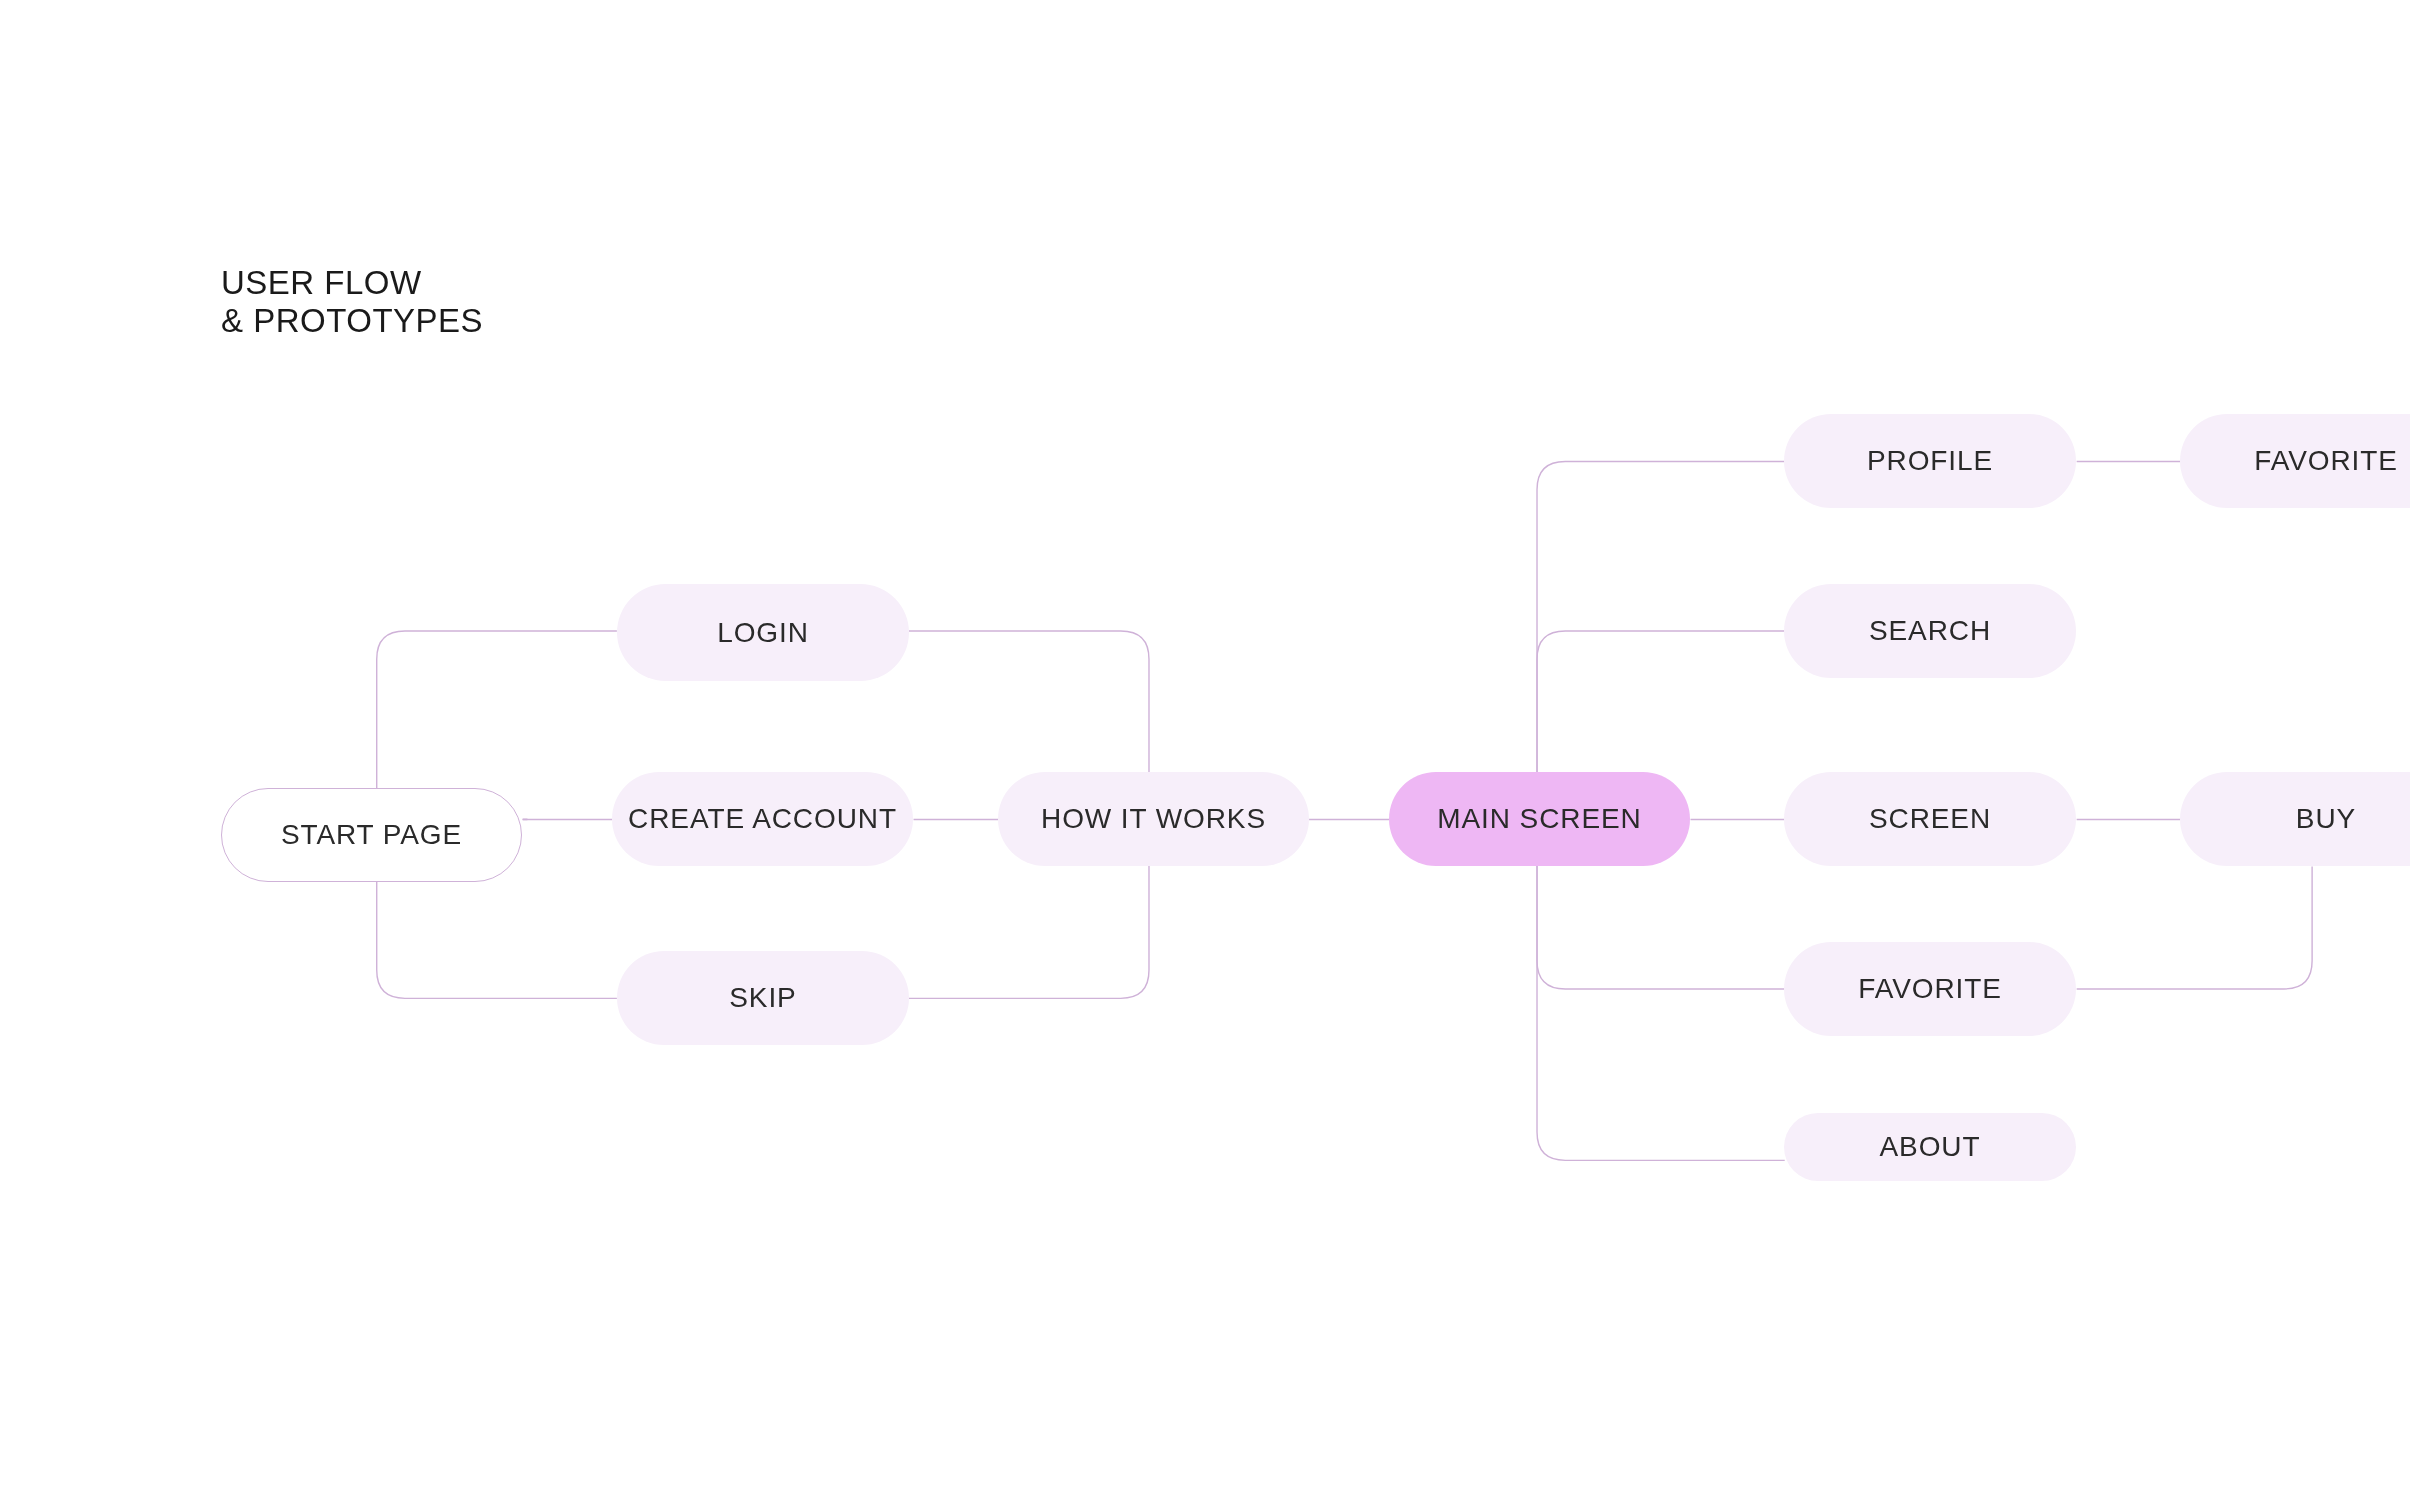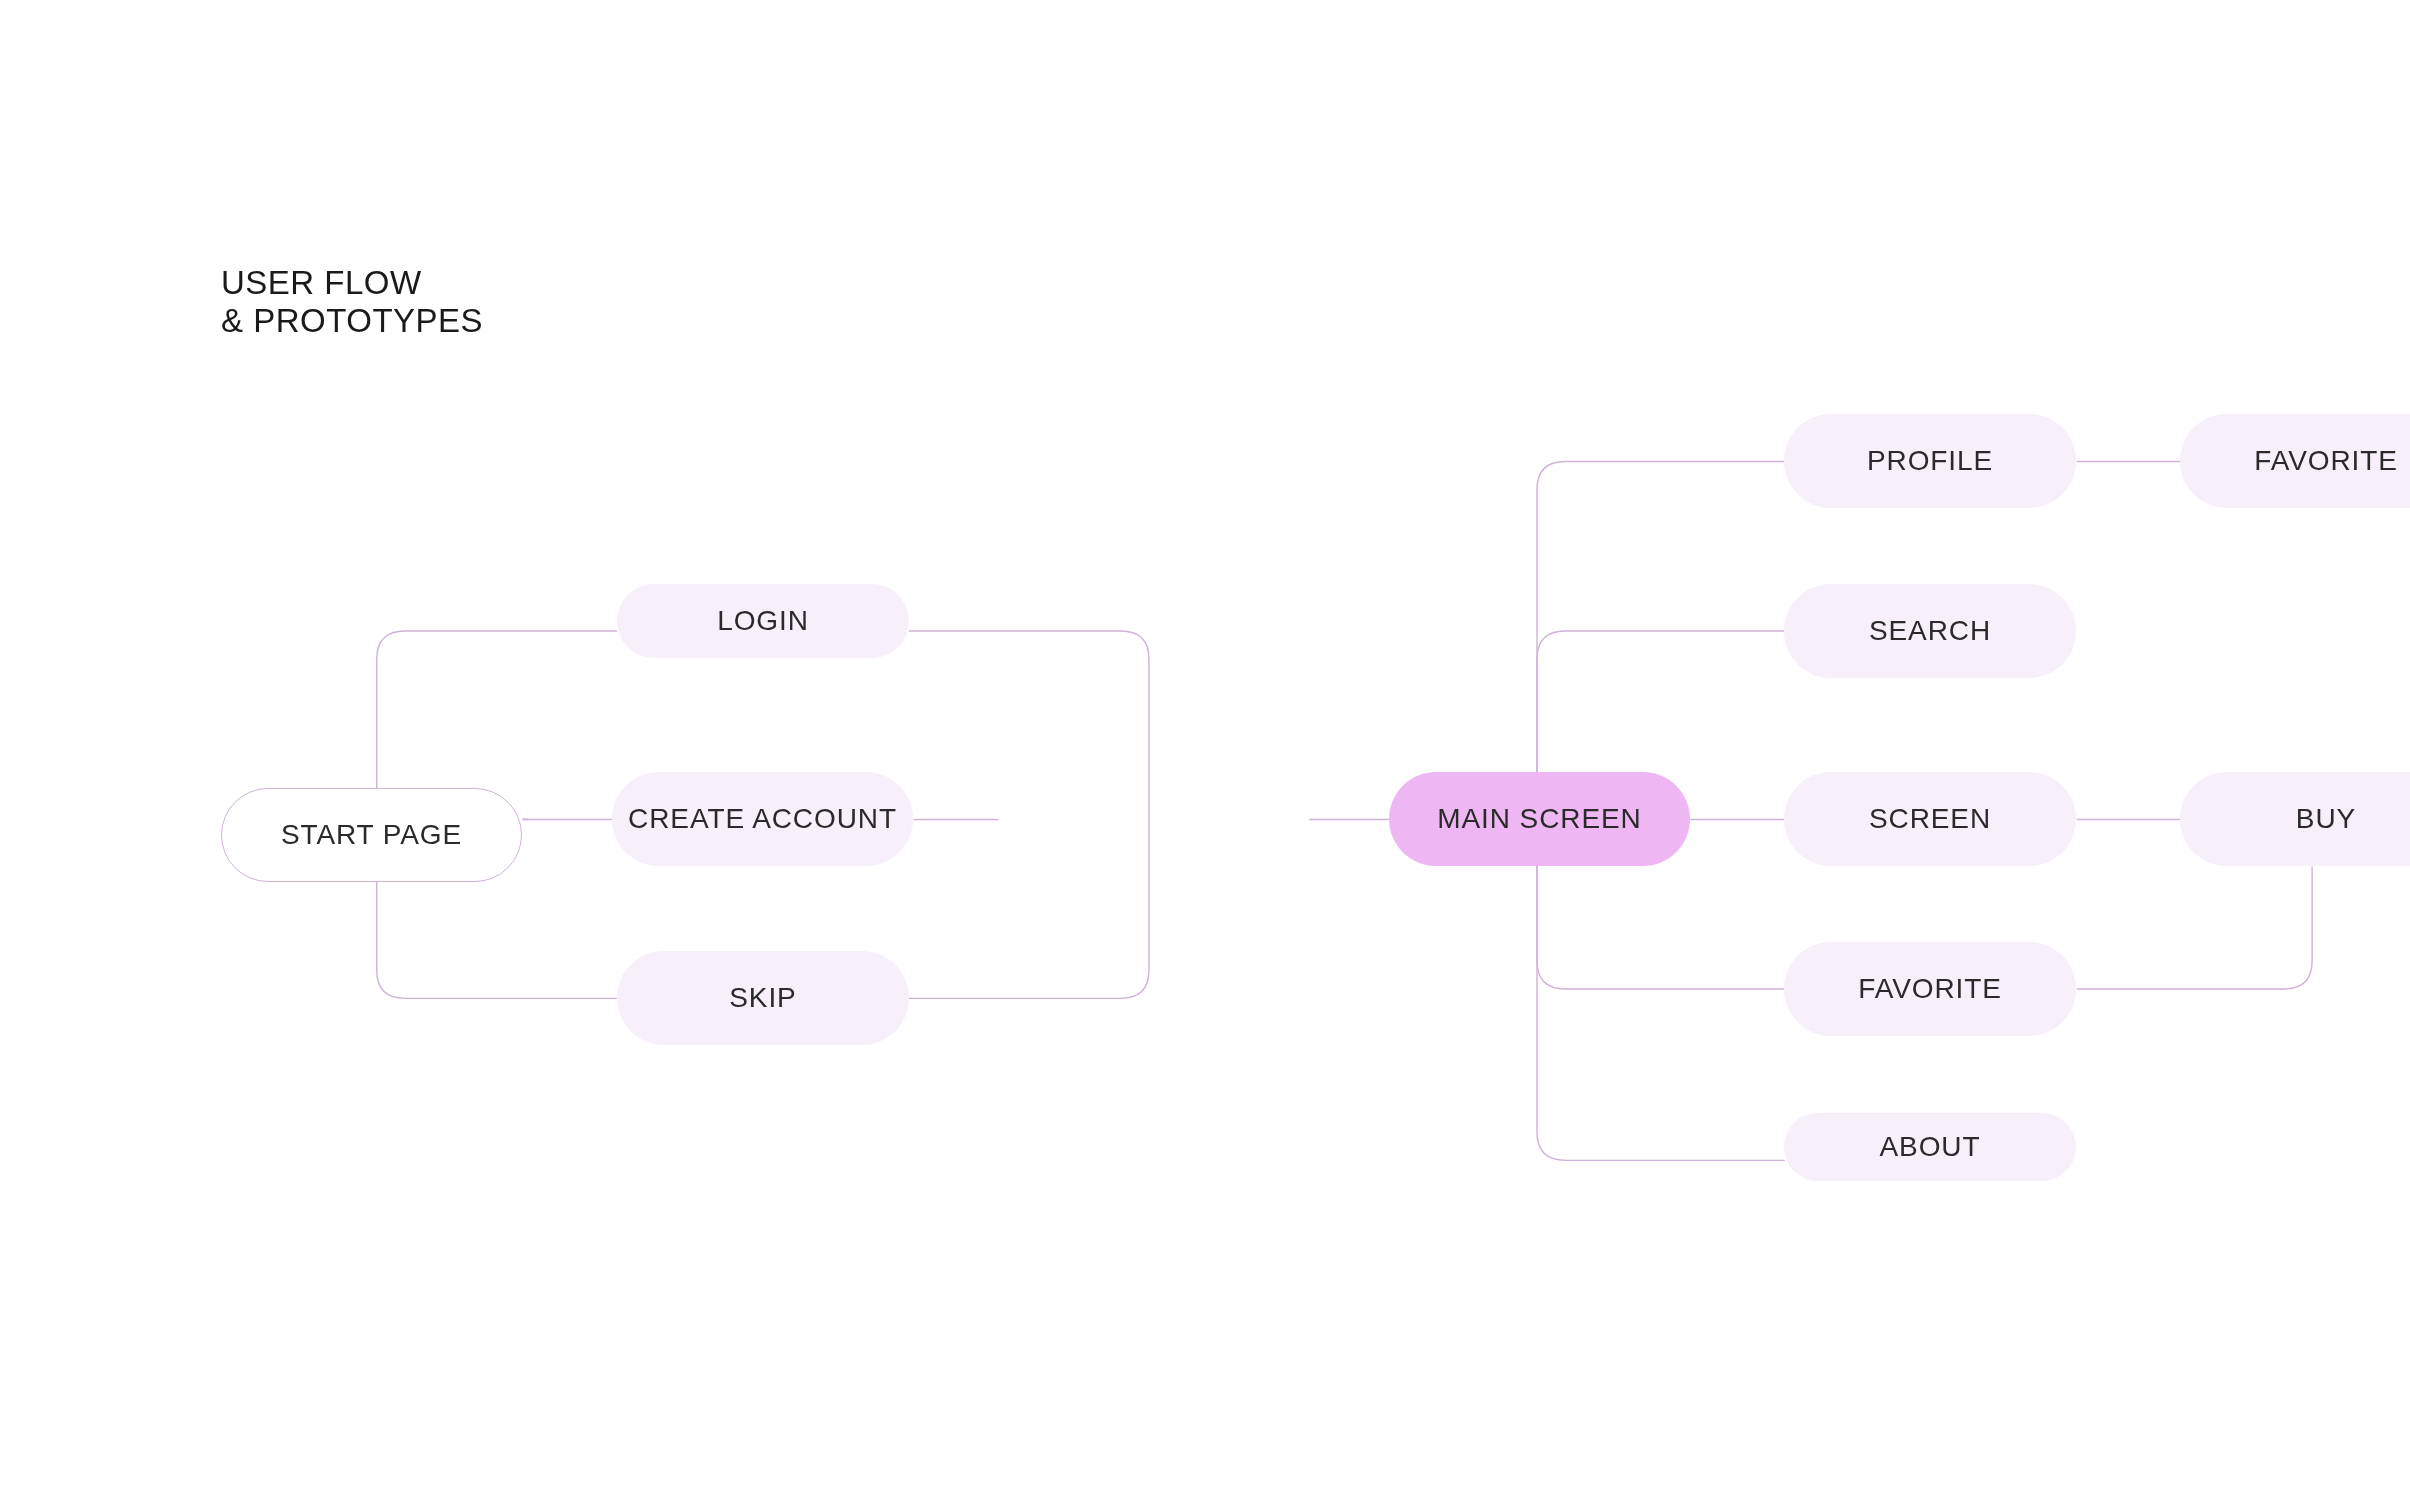--- a/index.html
+++ b/index.html
@@ -174,32 +174,35 @@
              H 2425
              Q 2455 1050 2455 1020
              V 920"></path>
 
   </svg>
 
   <div class="node outline" style="left:221px; top:772px; width:301px; height:94px;margin-top:16px;">
     <span>START PAGE</span>
   </div>
 
-  <div class="node light" style="left:617px; top:584px; width:292px; height:74px;">
+  <div class="node light" style="left:617px; top:584px; width:292px; height:97px;">
     <span>LOGIN</span>
   </div>
 
   <div class="node light" style="left:612px; top:772px; width:301px; height:94px;">
     <span>CREATE ACCOUNT</span>
   </div>
 
   <div class="node light" style="left:617px; top:951px; width:292px; height:94px;">
     <span>SKIP</span>
   </div>
 
+  <div class="node light" style="left:998px; top:772px; width:311px; height:94px;">
+    <span>HOW IT WORKS</span>
+  </div>
 
   <div class="node accent" style="left:1389px; top:772px; width:301px; height:94px;">
     <span>MAIN SCREEN</span>
   </div>
 
   <div class="node light" style="left:1784px; top:414px; width:292px; height:94px;text-align:center;">
     <span>PROFILE</span>
   </div>
 
   <div class="node light" style="left:1784px; top:584px; width:292px; height:94px;">

